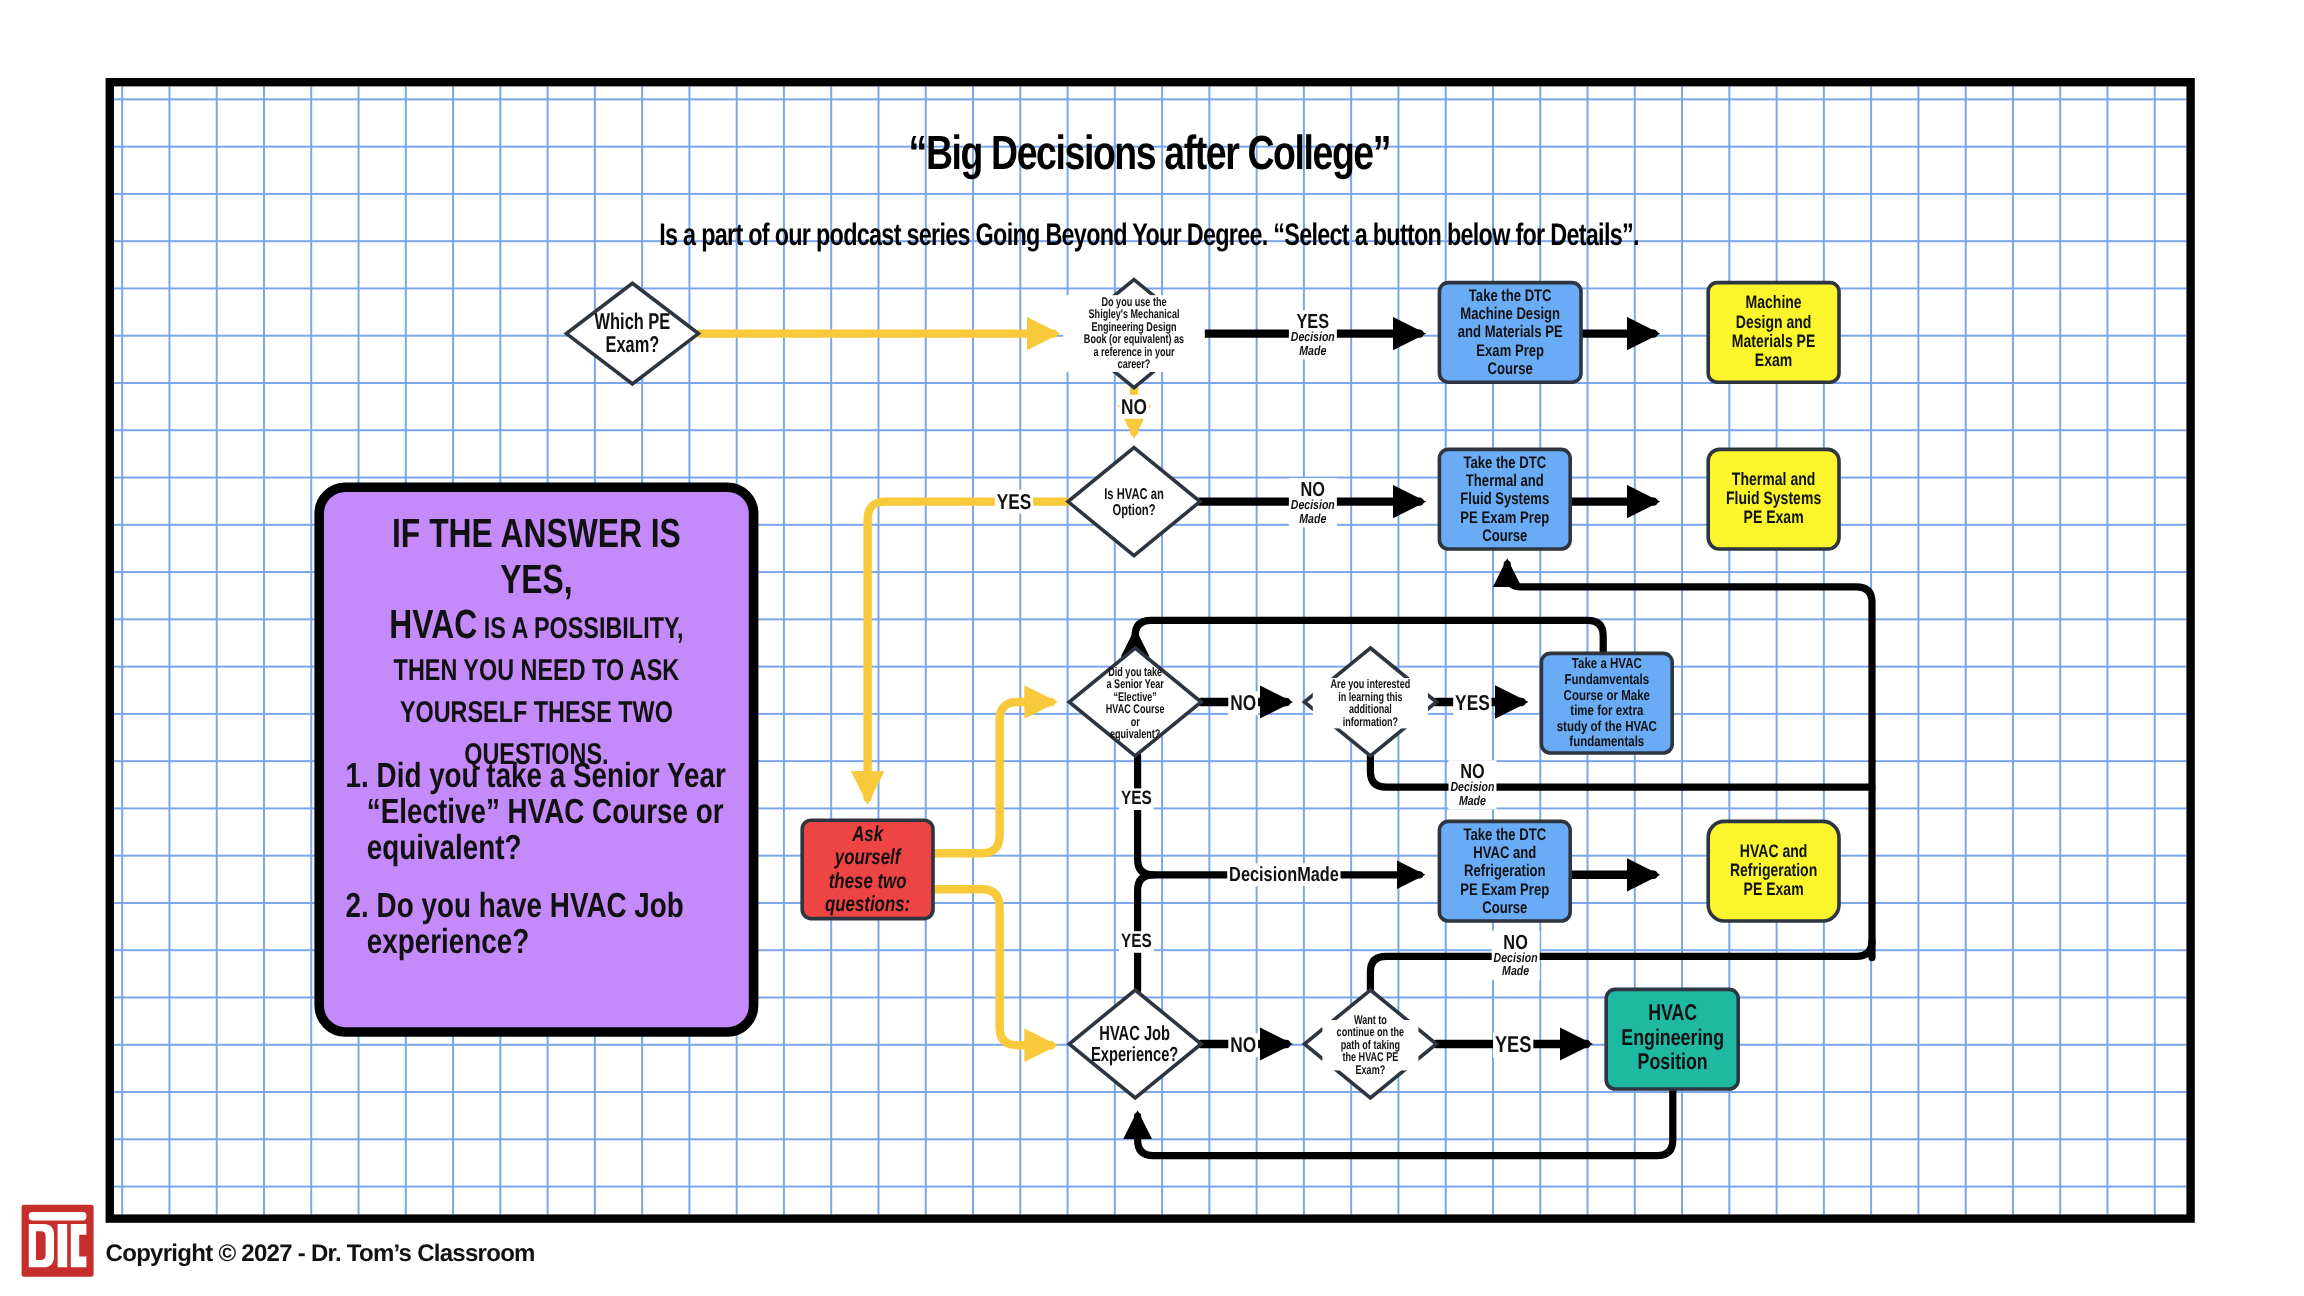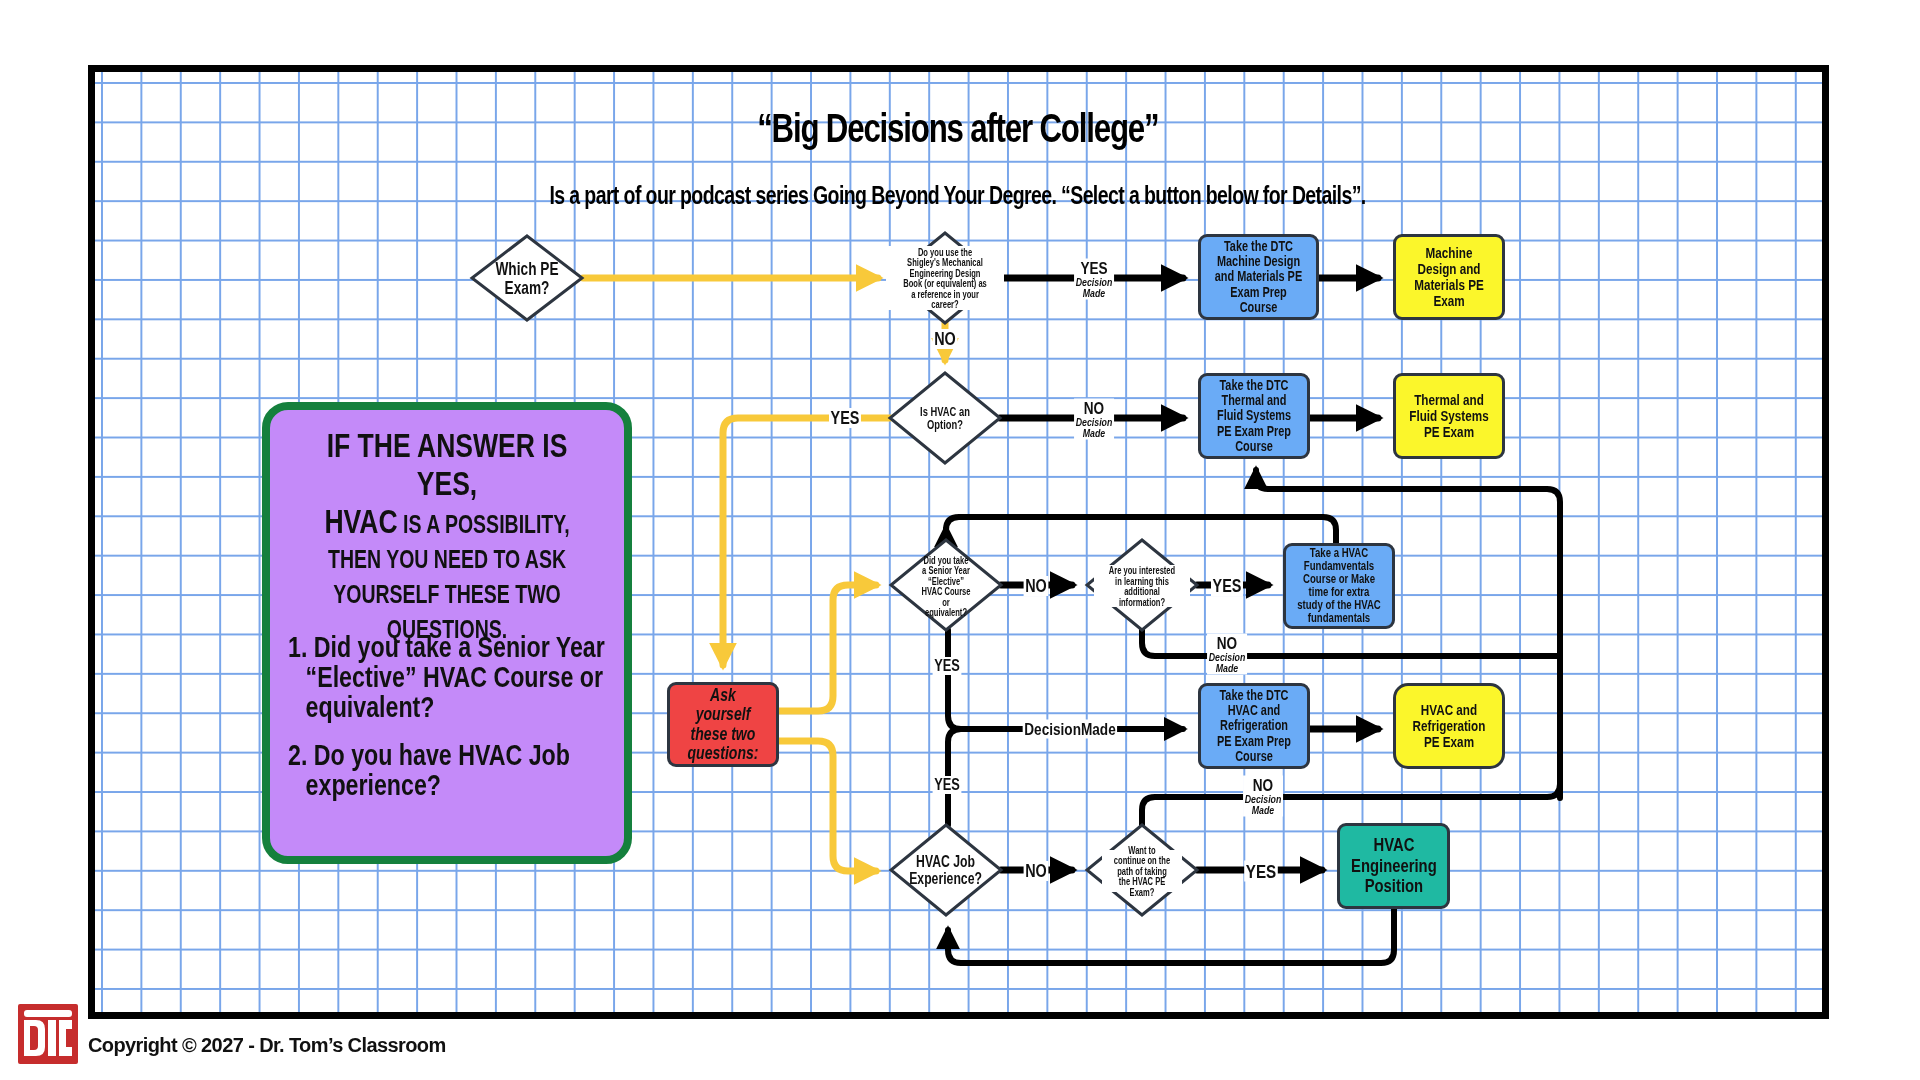--- a/index.html
+++ b/index.html
@@ -11,28 +11,28 @@
       linear-gradient(to bottom, #79a6ea 2px, transparent 2px);
     background-size:39.4px 39.4px;
     background-position:6px 10px;
   }
   svg.diagram { position:absolute; left:0; top:0; width:1920px; height:1080px; }
   .title { position:absolute; left:0; width:1920px; top:106px; text-align:center; font-weight:bold; font-size:40px; letter-spacing:-1.5px; transform:scaleX(0.78); transform-origin:950px 0; color:#000; }
   .subtitle { position:absolute; left:0; width:1920px; top:180px; text-align:center; font-weight:bold; font-size:26px; letter-spacing:-0.8px; transform:scaleX(0.75); transform-origin:950px 0; color:#000; }
   .box { position:absolute; box-sizing:border-box; border:3px solid #2d3540; border-radius:9px; display:flex; align-items:center; justify-content:center; text-align:center; font-weight:bold; color:#111; cursor:pointer; }
   .box span { display:block; transform:scaleX(0.78); line-height:1.08; }
   .blue { background:#6aabf6; font-size:14px; }
-  .yellow { background:#fbf62b; font-size:15px; }
+  .yellow { background:#fbf62b; font-size:15px;margin-left:29px; }
   .teal { background:#1fb9a2; font-size:19px;align-items:center; }
   .orange { background:#ef4444; font-size:18px;font-style:italic; }
   .dtext { position:absolute; text-align:center; font-weight:bold; color:#111; display:flex; align-items:center; justify-content:center; cursor:pointer; }
   .dtext span { display:block; transform:scaleX(0.72); line-height:1.0; }
   .lbl { position:absolute; text-align:center; font-weight:bold; background:#fff; color:#111; line-height:1.0; transform:translate(-50%,-50%) scaleX(0.8); white-space:nowrap; padding:1px 2px; }
   .lbl i { display:block; font-size:11px; font-weight:bold; font-style:italic; }
-  .purple { position:absolute; left:262px; top:402px; width:370px; height:462px; box-sizing:border-box; background:#c48af9; border:8px solid #15803d; border-radius:26px; color:#111; font-weight:bold; }
+  .purple { position:absolute; left:262px; top:402px; width:370px; height:462px; box-sizing:border-box; background:#c48af9; border:8px solid #000000; border-radius:26px; color:#111; font-weight:bold; }
   .purple .head { position:absolute; left:0; right:0; top:18px; text-align:center; font-size:25px; line-height:35px; transform:scaleX(0.78); transform-origin:center top; text-transform:uppercase; }
   .purple .head .big { font-size:34px; }
   .purple .q { position:absolute; left:18px; width:420px; font-size:29px; line-height:30px; transform:scaleX(0.8); transform-origin:left top; }
   .logo { position:absolute; left:18px; top:1004px; width:60px; height:60px; background:#c62d2d; border-radius:2px; }
   .copyright { position:absolute; left:88px; top:1034px; font-size:20px; font-weight:bold; letter-spacing:-0.6px; color:#111; }
 </style>
 </head>
 <body>
 
 <div class="frame"></div>
@@ -110,21 +110,21 @@
 
 <div class="box blue" style="left:1198px;top:234px;width:121px;height:86px;">
     <span>Take the DTC Machine Design and Materials PE Exam Prep Course</span>
   </div>
 <div class="box yellow" style="left:1393px;top:234px;width:112px;height:86px;">
     <span>Machine Design and Materials PE Exam</span>
   </div>
 <div class="box blue" style="left:1198px;top:373px;width:112px;height:86px;">
     <span>Take the DTC Thermal and Fluid Systems PE Exam Prep Course</span>
   </div>
-<div class="box yellow" style="left:1393px;top:373px;width:112px;height:86px;">
+<div class="box yellow" style="left:1393px;top:373px;width:112px;height:86px;border-radius:11px;">
     <span>Thermal and Fluid Systems PE Exam</span>
   </div>
 <div class="box blue" style="left:1283px;top:543px;width:112px;height:86px;font-size:12px;">
     <span style="transform:scaleX(0.8);">Take a HVAC Fundamventals Course or Make time for extra study of the HVAC fundamentals</span>
   </div>
 <div class="box blue" style="left:1198px;top:683px;width:112px;height:86px;">
     <span>Take the DTC HVAC and Refrigeration PE Exam Prep Course</span>
   </div>
 <div class="box yellow" style="left:1393px;top:683px;width:112px;height:86px;border-radius:15px;">
     <span>HVAC and Refrigeration PE Exam</span>

